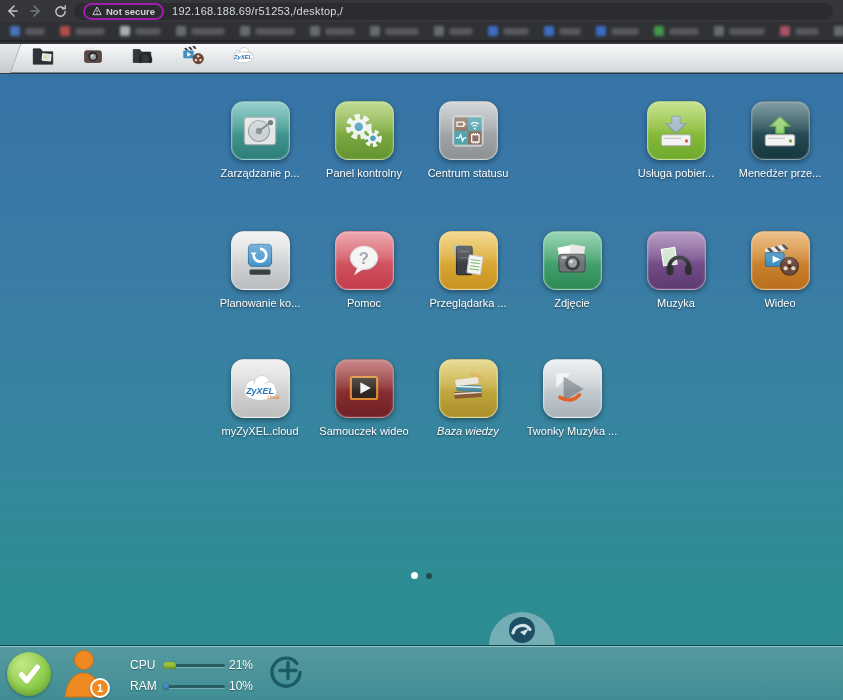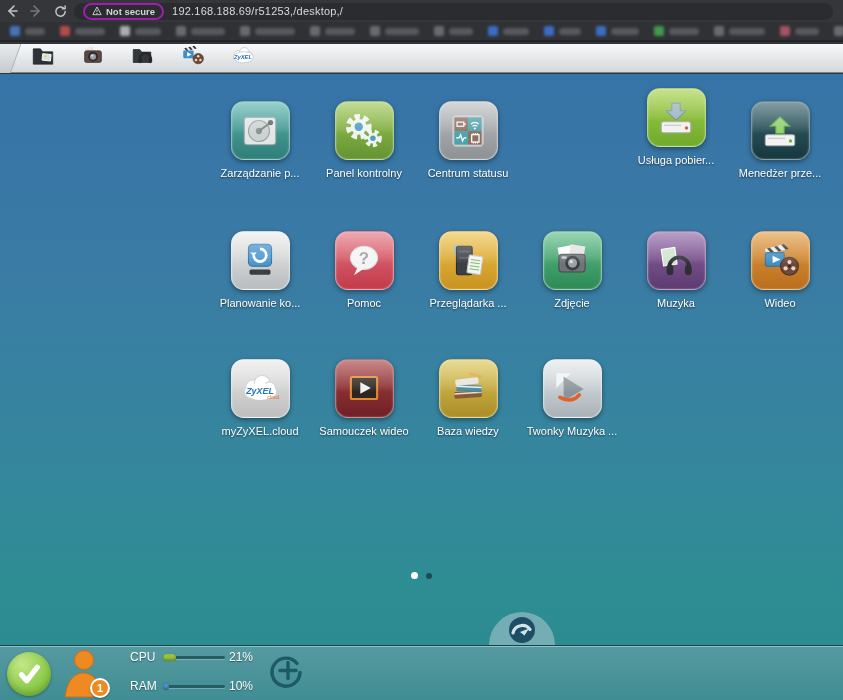--- a/index.html
+++ b/index.html
@@ -238,21 +238,21 @@
             <path d="M22.8 13.5 a5 5 0 0 1 7.4 0" stroke="#fff" stroke-width="1.2" fill="none"></path>
             <path d="M24.4 15.6 a2.8 2.8 0 0 1 4.2 0" stroke="#fff" stroke-width="1.2" fill="none"></path>
             <circle cx="26.5" cy="17.6" r="1" fill="#fff"></circle>
             <polyline points="8.5,26.5 11.5,26.5 13,23.5 14.8,29.5 16.3,26.5 18.5,26.5" stroke="#fff" stroke-width="1.2" fill="none"></polyline>
             <rect x="23.5" y="23.5" width="7" height="7" fill="none" stroke="#fff" stroke-width="1.2"></rect>
             <path d="M25 22 v1.5 M27 22 v1.5 M29 22 v1.5 M25 30.5 v1.5 M27 30.5 v1.5 M29 30.5 v1.5" stroke="#fff" stroke-width="1"></path>
           </svg>
         </span>
         <span class="app-label">Centrum statusu</span>
       </div>
-      <div class="app" style="left: 624px; top: 14px;">
+      <div class="app" style="left: 624px; top: 27px;">
         <span class="app-icon" style="background:linear-gradient(180deg,#a5cf49,#6fa92c)">
           <svg width="42" height="42" viewBox="0 0 40 40">
             <path d="M16 6 h8 v7 h5.5 l-9.5 9 -9.5 -9 h5.5 z" fill="#9fb6c2" stroke="#78909c"></path>
             <rect x="6" y="23.5" width="28" height="10.5" rx="2" fill="#f2f2f2" stroke="#b0b0b0"></rect>
             <line x1="8.5" y1="27" x2="25" y2="27" stroke="#cfcfcf" stroke-width="1.4"></line>
             <circle cx="30" cy="29.5" r="1.6" fill="#e05a3a"></circle>
           </svg>
         </span>
         <span class="app-label">Usługa pobier...</span>
       </div>
@@ -364,21 +364,21 @@
       </div>
       <div class="app" style="left: 312px; top: 285px;">
         <span class="app-icon" style="background:linear-gradient(180deg,#a84040,#6e2026)">
           <svg width="42" height="42" viewBox="0 0 40 40">
             <rect x="7.5" y="8.5" width="25" height="21" rx="1.5" fill="#2e2520" stroke="#e08a30" stroke-width="2"></rect>
             <path d="M16.5 13.5 l10 5.5 -10 5.5 z" fill="#f0f0f0"></path>
           </svg>
         </span>
         <span class="app-label">Samouczek wideo</span>
       </div>
-      <div class="app" style="left: 416px; top: 285px;">
+      <div class="app" style="left: 416px; top: 285px; font-style: italic;">
         <span class="app-icon" style="background:linear-gradient(180deg,#dcc556,#ab8d28)">
           <svg width="42" height="42" viewBox="0 0 40 40">
             <g transform="rotate(-4 20 25)">
               <rect x="7" y="22" width="26" height="6.5" rx="1" fill="#8a5a33"></rect>
               <rect x="7" y="23.2" width="26" height="1.4" fill="#e8dfd2"></rect>
             </g>
             <g transform="rotate(3 20 19)">
               <rect x="9" y="16" width="24" height="6.5" rx="1" fill="#49889a"></rect>
               <rect x="9" y="17.2" width="24" height="1.4" fill="#e8eef0"></rect>
             </g>
@@ -423,21 +423,21 @@
     </div>
 
     <div class="user-widget">
       <svg width="50" height="52" viewBox="0 0 50 52">
         <circle cx="26" cy="13" r="9.5" fill="#ee8a21" stroke="#c96f1a" stroke-width="1"></circle>
         <path d="M7 50 C9 33 17 26 25 26 C34 26 42 33 44 50 Z" fill="#ee8a21" stroke="#c96f1a" stroke-width="1"></path>
       </svg>
       <span class="user-badge">1</span>
     </div>
 
-    <div class="meter" style="left:130px;top:4px;align-items:center;">
+    <div class="meter" style="left:130px;top:12px;align-items:center;">
       <span class="meter-label">CPU</span>
       <span class="meter-track">
           <span class="meter-fill" id="cpu-fill" style="width: 21%; background: rgb(151, 194, 60);"></span>
         </span>
       <span class="meter-value">21%</span>
     </div>
     <div class="meter" style="left:130px;top:33px;">
       <span class="meter-label">RAM</span>
       <span class="meter-track">
           <span class="meter-fill" id="ram-fill" style="width: 10%; background: rgb(74, 144, 204);"></span>

